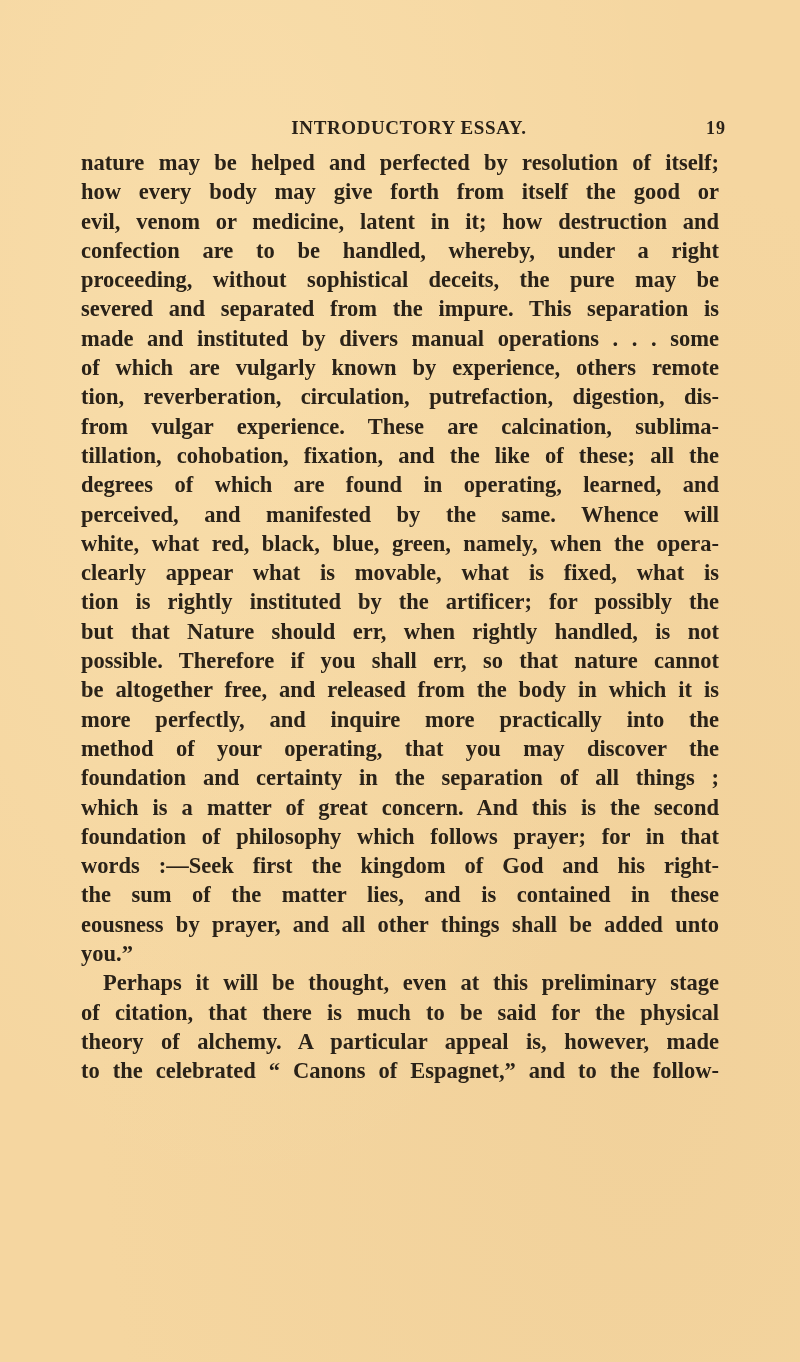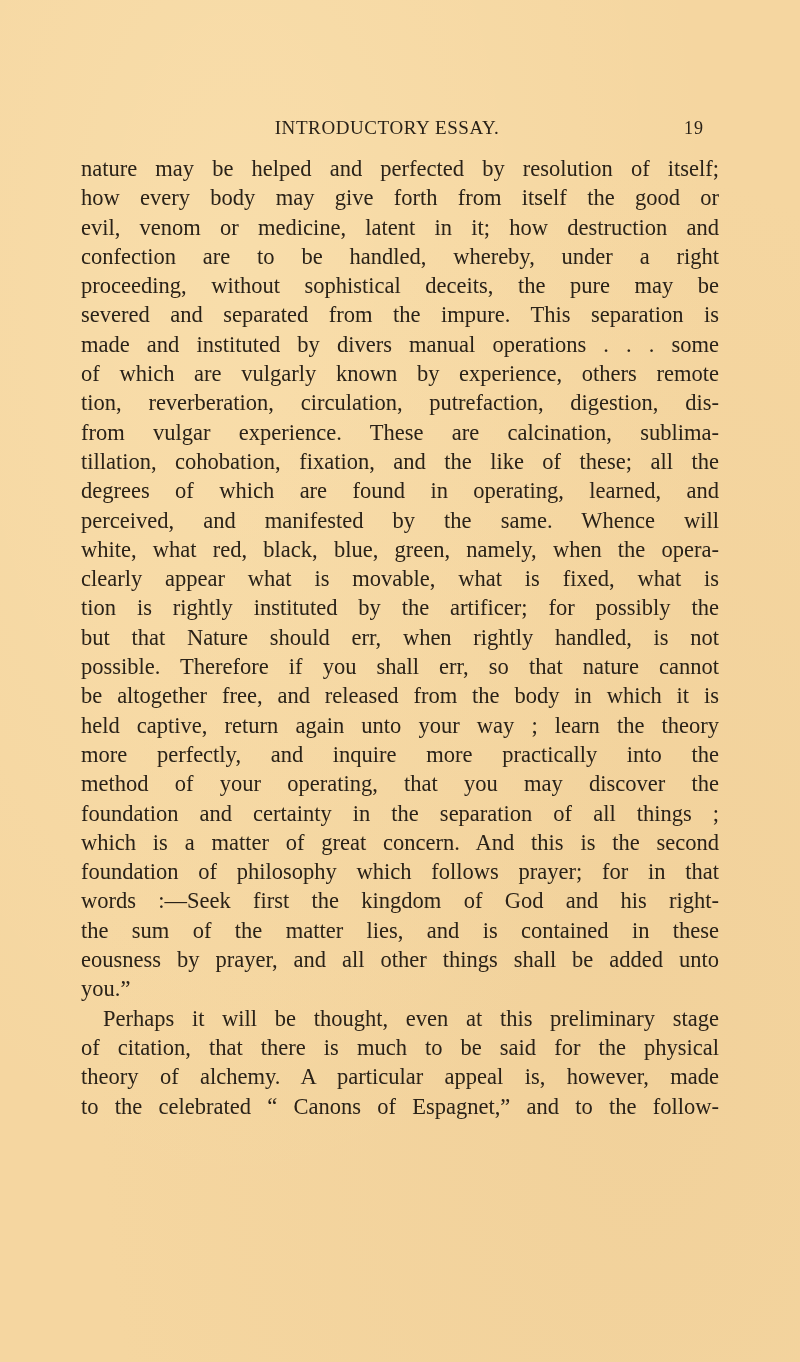--- a/index.html
+++ b/index.html
@@ -22,23 +22,24 @@
       width: 800px;
       height: 1362px;
       background:
         radial-gradient(ellipse at 30% 20%, rgba(255,235,190,0.35), rgba(0,0,0,0) 60%),
         radial-gradient(ellipse at 80% 80%, rgba(230,195,140,0.25), rgba(0,0,0,0) 60%),
         #f5d6a0;
     }
     .running-head {
       position: absolute;
       top: 113px;
-      left: 68px;
+      left: 90px;
       width: 638px;
       height: 30px;
+      font-weight: bold;
     }
     .running-title {
       position: absolute;
       left: 0;
       right: 0;
       top: 0;
       text-align: center;
       font-size: 19px;
       letter-spacing: 0.6px;
       line-height: 30px;
@@ -46,23 +47,24 @@
     .page-number {
       position: absolute;
       right: 2px;
       top: 0;
       font-size: 18px;
       line-height: 30px;
       letter-spacing: 1px;
     }
     .body-text {
       position: absolute;
-      top: 154px;
+      top: 148px;
       left: 81px;
       width: 638px;
+      font-weight: bold;
     }
     .line {
       display: block;
       height: 29.3px;
       line-height: 29.3px;
       font-size: 22.5px;
       text-align: justify;
       text-align-last: justify;
       white-space: nowrap;
       overflow: visible;
@@ -96,21 +98,20 @@
     <span class="line">from vulgar experience. These are calcination, sublima-</span>
     <span class="line">tillation, cohobation, fixation, and the like of these; all the</span>
     <span class="line">degrees of which are found in operating, learned, and</span>
     <span class="line">perceived, and manifested by the same. Whence will</span>
     <span class="line">white, what red, black, blue, green, namely, when the opera-</span>
     <span class="line">clearly appear what is movable, what is fixed, what is</span>
     <span class="line">tion is rightly instituted by the artificer; for possibly the</span>
     <span class="line">but that Nature should err, when rightly handled, is not</span>
     <span class="line">possible. Therefore if you shall err, so that nature cannot</span>
     <span class="line">be altogether free, and released from the body in which it is</span>
-    <span class="line">held captive, return again unto your way ; learn the theory</span>
     <span class="line">more perfectly, and inquire more practically into the</span>
     <span class="line">method of your operating, that you may discover the</span>
     <span class="line">foundation and certainty in the separation of all things ;</span>
     <span class="line">which is a matter of great concern. And this is the second</span>
     <span class="line">foundation of philosophy which follows prayer; for in that</span>
     <span class="line">words :—Seek first the kingdom of God and his right-</span>
     <span class="line">the sum of the matter lies, and is contained in these</span>
     <span class="line">eousness by prayer, and all other things shall be added unto</span>
     <span class="line last">you.”</span>
     <span class="line indent">Perhaps it will be thought, even at this preliminary stage</span>

